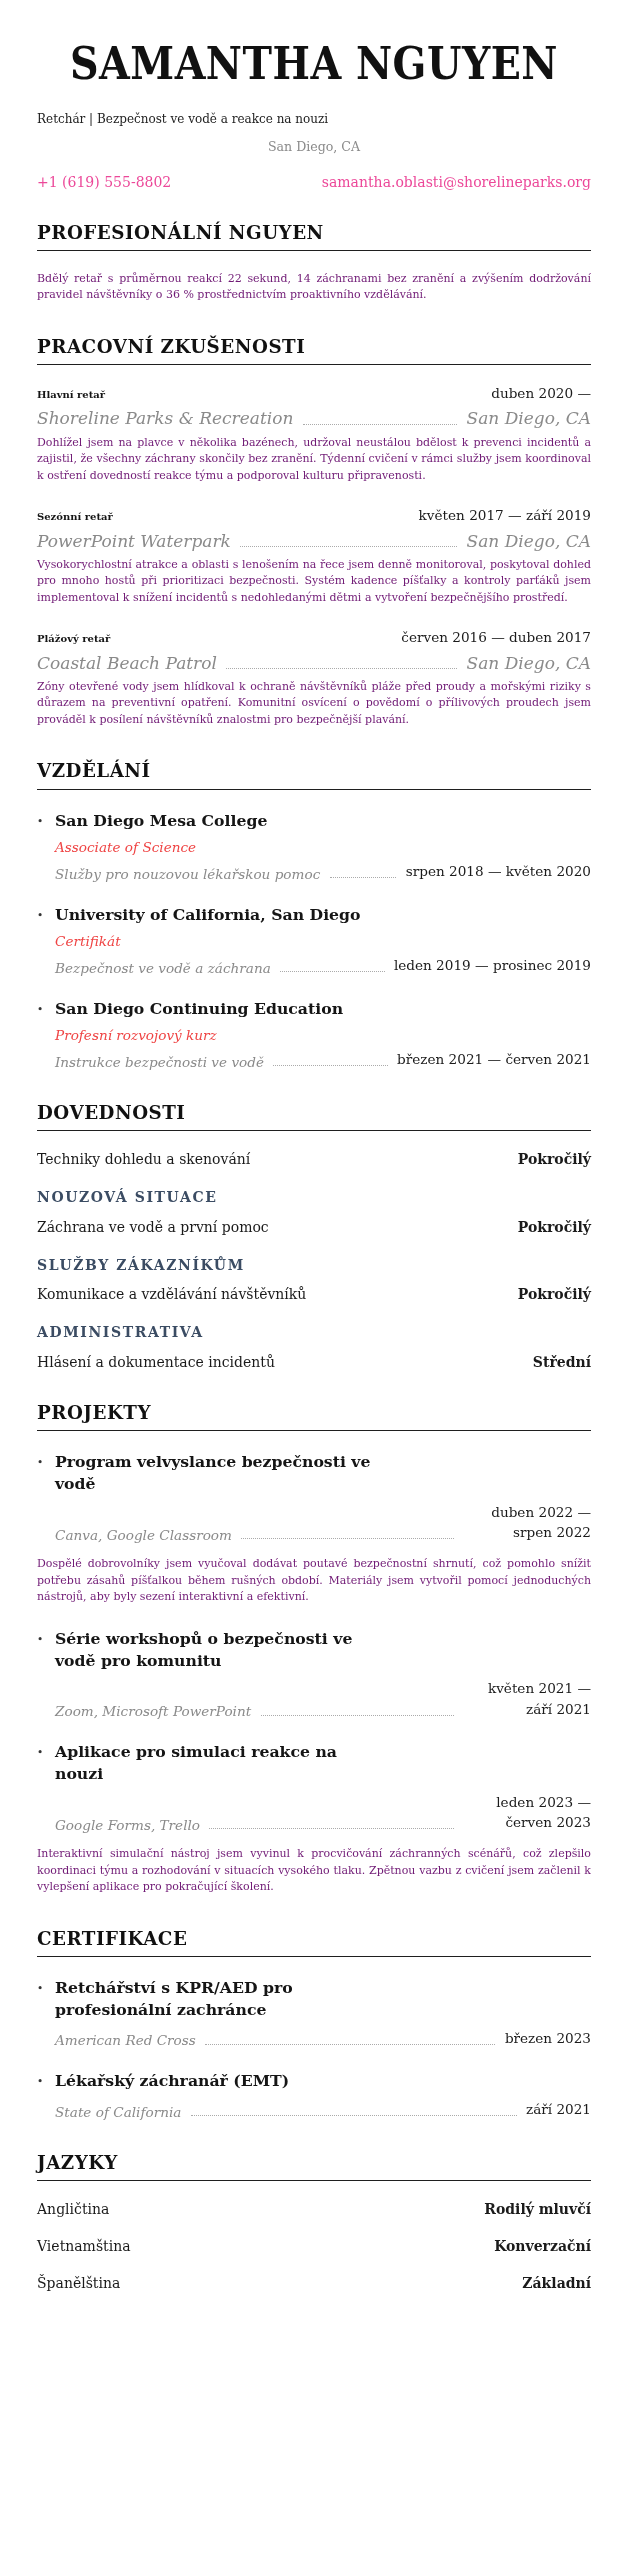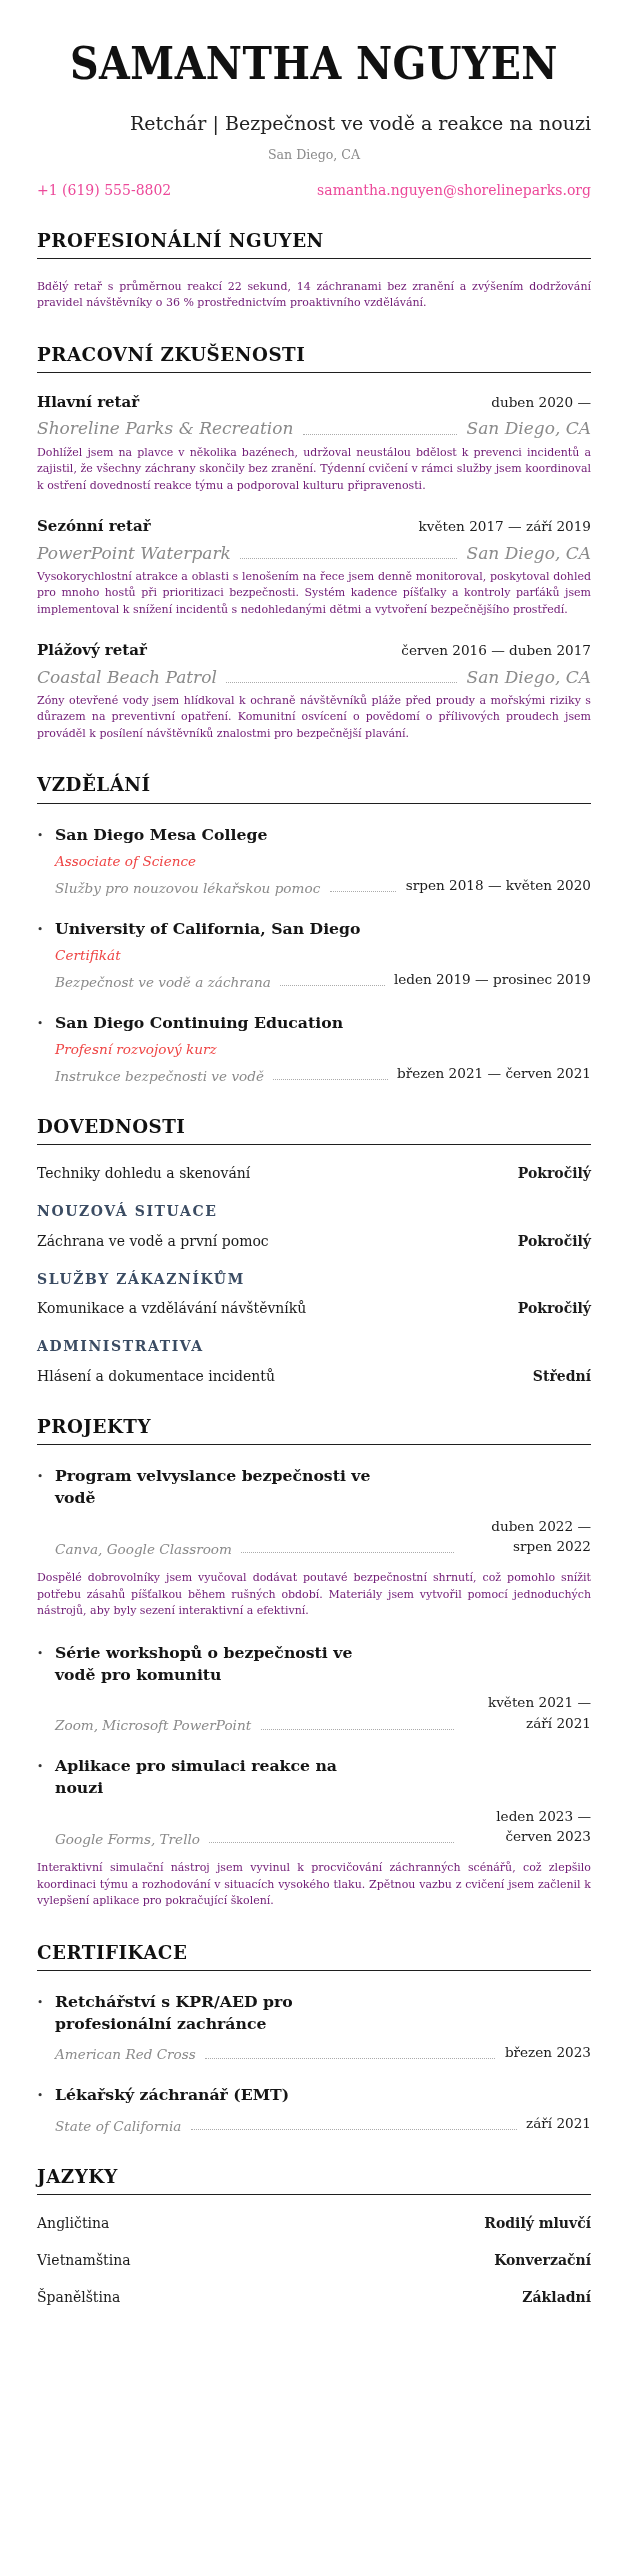--- a/index.html
+++ b/index.html
@@ -18,22 +18,22 @@
     font-size: 44px;
     line-height: 1.15;
     font-weight: 700;
     font-stretch: semi-condensed;
     text-align: center;
     letter-spacing: 0.5px;
     color: #111;
   }
   .headline {
     margin-top: 22px;
-    text-align: right;
-    font-size: 19px;
+    text-align: left;
+    font-size: 12px;
     color: #222;
   }
   .location {
     margin-top: 12.6px;
     text-align: center;
     font-size: 12.6px;
     color: #8a8a8a;
   }
   .contact-row {
     margin-top: 20px;
@@ -75,21 +75,21 @@
     align-self: flex-end;
   }
 
   
   .job + .job { margin-top: 23px; }
   .job-row1 {
     display: flex;
     justify-content: space-between;
     align-items: baseline;
   }
-  .job-title { margin: 0; font-size: 15px; font-weight: 700; color: #151515; }
+  .job-title { margin: 0; font-size: 10px; font-weight: 700; color: #151515; }
   .job-date { font-size: 13.6px; white-space: nowrap; margin-left: 15.7px; }
   .job-row2 {
     display: flex;
     align-items: flex-end;
     margin-top: 7.3px;
     font-size: 17px;
   }
 
   
   .entry + .entry { margin-top: 22px; }
@@ -158,21 +158,21 @@
 <body>
 
 <div class="page">
 
   <header>
     <h1 class="name">SAMANTHA NGUYEN</h1>
     <div class="headline">Retchár | Bezpečnost ve vodě a reakce na nouzi</div>
     <div class="location">San Diego, CA</div>
     <div class="contact-row">
       <span>+1 (619) 555-8802</span>
-      <span>samantha.nguyen@shorelineparks.org</span>
+      <span>samantha.oblasti@shorelineparks.org</span>
     </div>
   </header>
 
   <section>
     <h2 class="sec-h">PROFESIONÁLNÍ NGUYEN</h2>
     <div class="sec-body">
       <p class="para" style="margin-top:0">Bdělý retař s průměrnou reakcí 22 sekund, 14 záchranami bez zranění a zvýšením dodržování pravidel návštěvníky o 36 % prostřednictvím proaktivního vzdělávání.</p>
     </div>
   </section>
 

